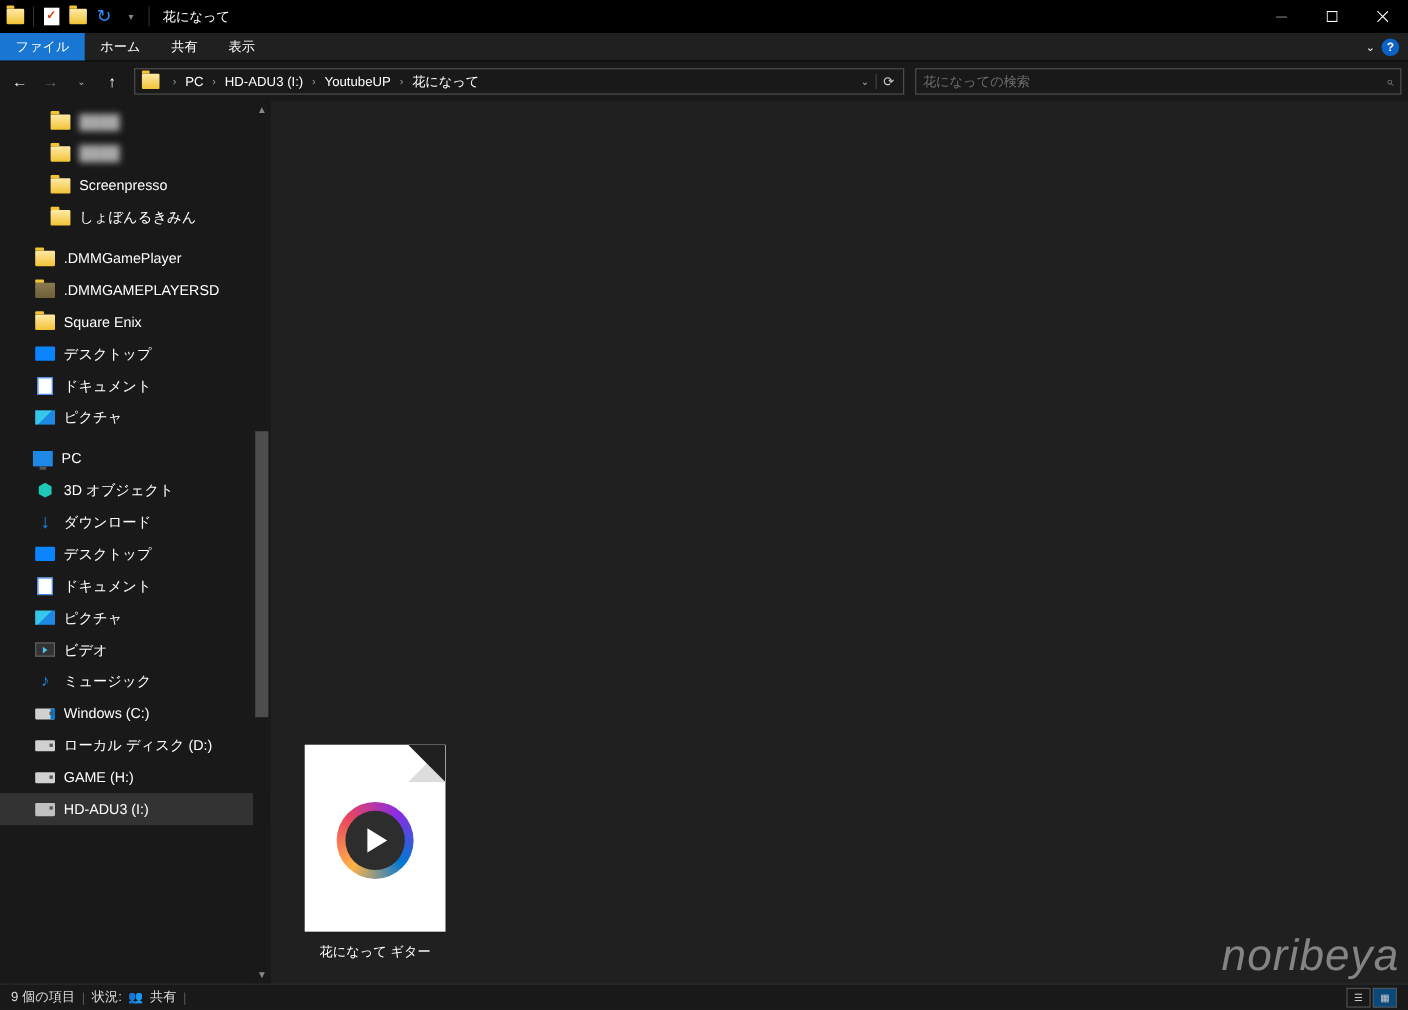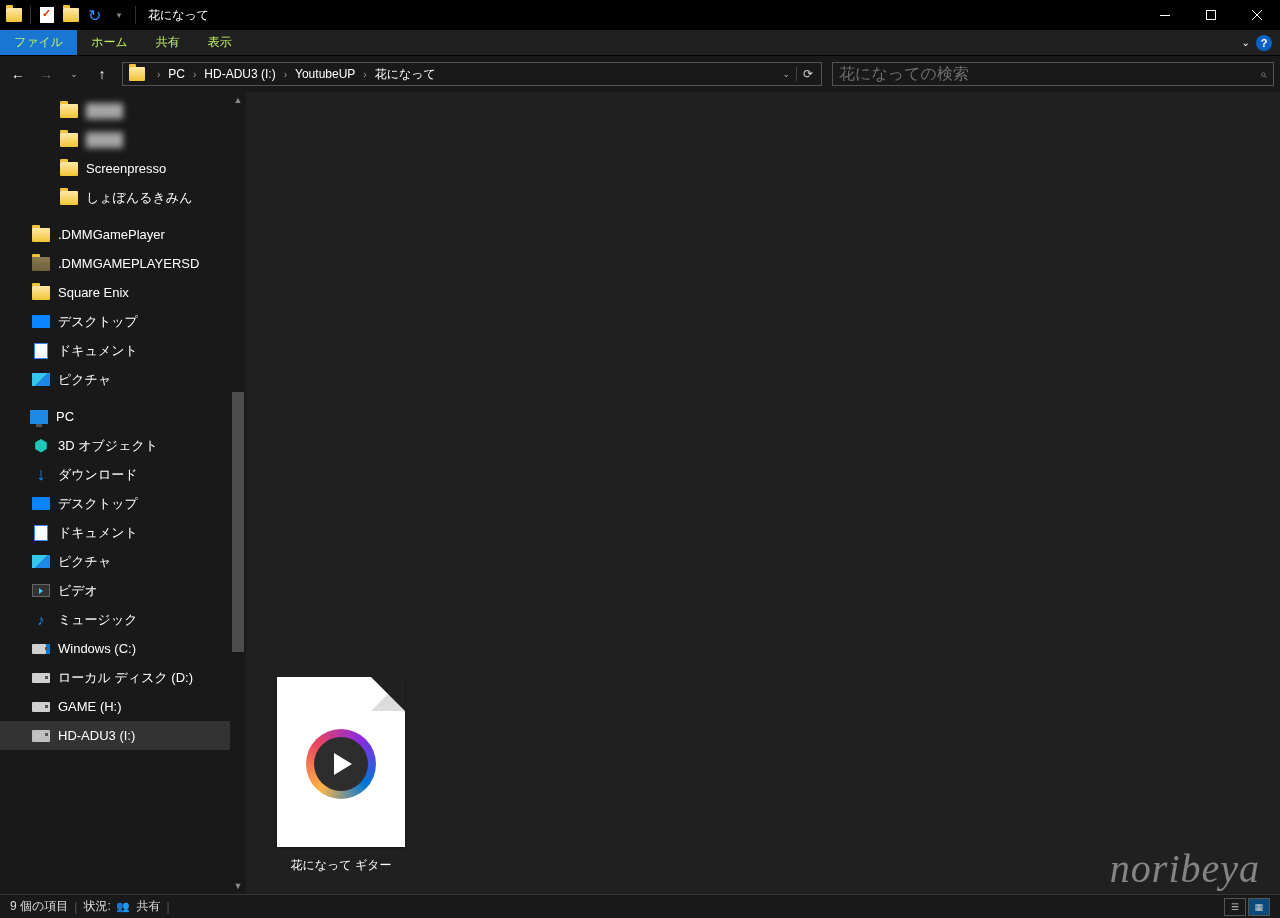--- a/index.html
+++ b/index.html
@@ -14,48 +14,48 @@
 .doc-icon-sm { width: 14px; height: 16px; background: #fff; position: relative; }
 .doc-icon-sm::after { content:"✓"; color:#d83b01; font-size:11px; position:absolute; top:0; left:2px; font-weight:bold; }
 .undo-icon { color: #2e8eff; font-size: 16px; transform: scaleX(-1); }
 .qat-sep { width: 1px; height: 18px; background: #333; margin: 0 2px; }
 .title-text { color: #fff; font-size: 12px; padding-left: 6px; }
 .window-controls { margin-left: auto; display: flex; }
 .win-btn { width: 46px; height: 30px; display: flex; align-items: center; justify-content: center; color: #fff; font-size: 10px; }
 
 
 .ribbon { height: 26px; background: #202020; display: flex; align-items: stretch; border-bottom: 1px solid #000; }
-.tab { padding: 0 14px; font-size: 12px; color: #bef264; display:flex; align-items:center; }
+.tab { padding: 0 14px; font-size: 12px; color: #ffffff; display:flex; align-items:center; }
 .tab.file { background: #1976d2; }
 .ribbon-right { margin-left:auto; display:flex; align-items:center; gap:6px; padding-right:8px; }
 .chev-down { color:#fff; font-size:10px; }
 .help-icon { width:16px; height:16px; border-radius:50%; background:#0b62c4; color:#fff; font-size:11px; display:flex; align-items:center; justify-content:center; font-weight:bold; }
 
 
 .navbar { height: 36px; background: #191919; display:flex; align-items:center; padding: 0 6px; gap: 4px; }
 .nav-btn { width: 24px; height: 24px; color:#fff; display:flex; align-items:center; justify-content:center; font-size:14px; }
 .addr-box { flex: 0 0 auto; width: 700px; height: 24px; background:#191919; border:1px solid #535353; display:flex; align-items:center; padding: 0 2px; margin-left:4px; }
 .addr-folder { width:18px; height:15px; margin: 0 4px; }
 .crumb { font-size:12px; color:#fff; padding:0 2px; }
 .crumb-sep { color:#999; font-size:10px; padding:0 6px; }
 .addr-spacer { flex:1; }
 .addr-dd { color:#aaa; font-size:9px; padding:0 6px; }
 .refresh { color:#ccc; font-size:12px; padding:0 6px; border-left:1px solid #444; }
 .search-box { flex:1; height:24px; background:#191919; border:1px solid #535353; display:flex; align-items:center; padding:0 6px; margin-left:6px; }
-.search-box input { flex:1; background:transparent; border:none; color:#fff; font-size:16px; outline:none; }
+.search-box input { flex:1; background:transparent; border:none; color:#fff; font-size:12px; outline:none; }
 .search-box input::placeholder { color:#6e6e6e; }
 .search-icon { color:#888; font-size:12px; transform: scaleX(-1); }
 
 
 .body { display:flex; height: calc(918px - 30px - 26px - 36px - 24px); }
 
 
 .sidebar { width: 246px; background:#191919; position:relative; overflow:hidden; }
 .tree { padding: 4px 0; font-size: 13px; color:#fff; }
-.tree-item { display:flex; align-items:center; height:29px; padding-left: 60px; gap:8px; white-space:nowrap; }
+.tree-item { display:flex; align-items:center; height:29px; padding-left: 46px; gap:8px; white-space:nowrap; }
 .tree-item.indent1 { padding-left: 32px; }
 .tree-item.root { padding-left: 30px; }
 .tree-item.selected { background:#333; }
 .ico { width:18px; height:18px; display:flex; align-items:center; justify-content:center; flex-shrink:0; }
 .ico-folder { width:18px; height:14px; background:linear-gradient(#ffe9a6,#f0c436); border-radius:1px; position:relative; }
 .ico-folder::before { content:""; position:absolute; top:-3px; left:0; width:8px; height:3px; background:#f0c436; border-radius:1px 1px 0 0; }
 .ico-folder.dark { background:linear-gradient(#8a7a50,#6e5f3b); }
 .ico-cloud { width:18px; height:12px; background:#0078d4; border-radius:6px; position:relative; }
 .ico-cloud::before { content:""; position:absolute; width:9px; height:9px; background:#0078d4; border-radius:50%; top:-4px; left:4px; }
 .ico-desktop { width:18px; height:13px; background:#0a84ff; border-radius:1px; }
@@ -92,21 +92,21 @@
 
 
 .statusbar { height:24px; background:#191919; border-top:1px solid #333; display:flex; align-items:center; font-size:12px; color:#ddd; padding:0 10px; gap: 6px; }
 .statusbar .sep { color:#555; }
 .status-people { font-size:11px; }
 .view-btns { margin-left:auto; display:flex; gap:2px; }
 .view-btn { width:22px; height:18px; border:1px solid #555; display:flex; align-items:center; justify-content:center; font-size:9px; color:#ccc; }
 .view-btn.active { background:#0a4a7a; }
 
 
-.watermark { position:absolute; right:20px; bottom:26px; font-family: Liberation Serif, serif; font-size:40px; color:rgba(255,255,255,0.45); letter-spacing:1px; font-style:italic; pointer-events:none; }
+.watermark { position:absolute; right:8px; bottom:26px; font-family: Liberation Sans, sans-serif; font-size:40px; color:rgba(255,255,255,0.45); letter-spacing:1px; font-style:italic; pointer-events:none; }
 </style>
 </head>
 <body>
 
 <div class="titlebar">
   <div class="qat">
     <div class="qat-icon">
         <div class="folder-icon-sm"></div>
       </div>
     <div class="qat-sep"></div>

